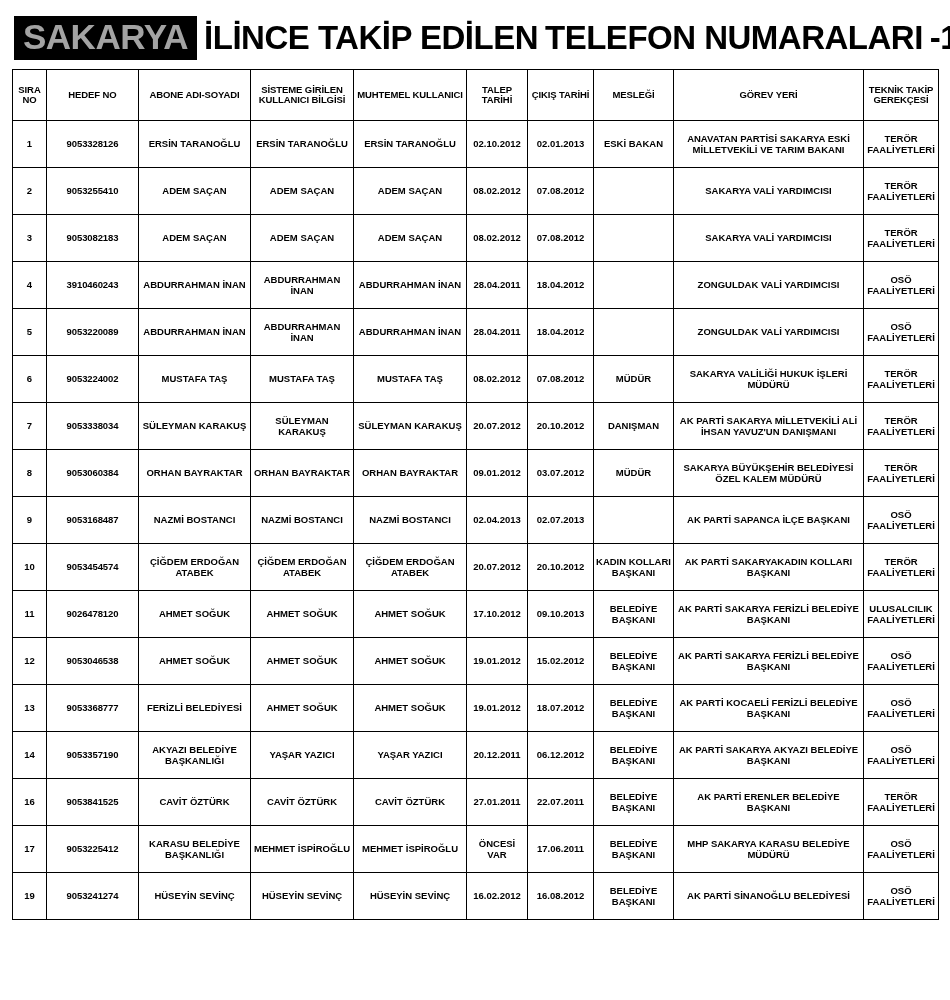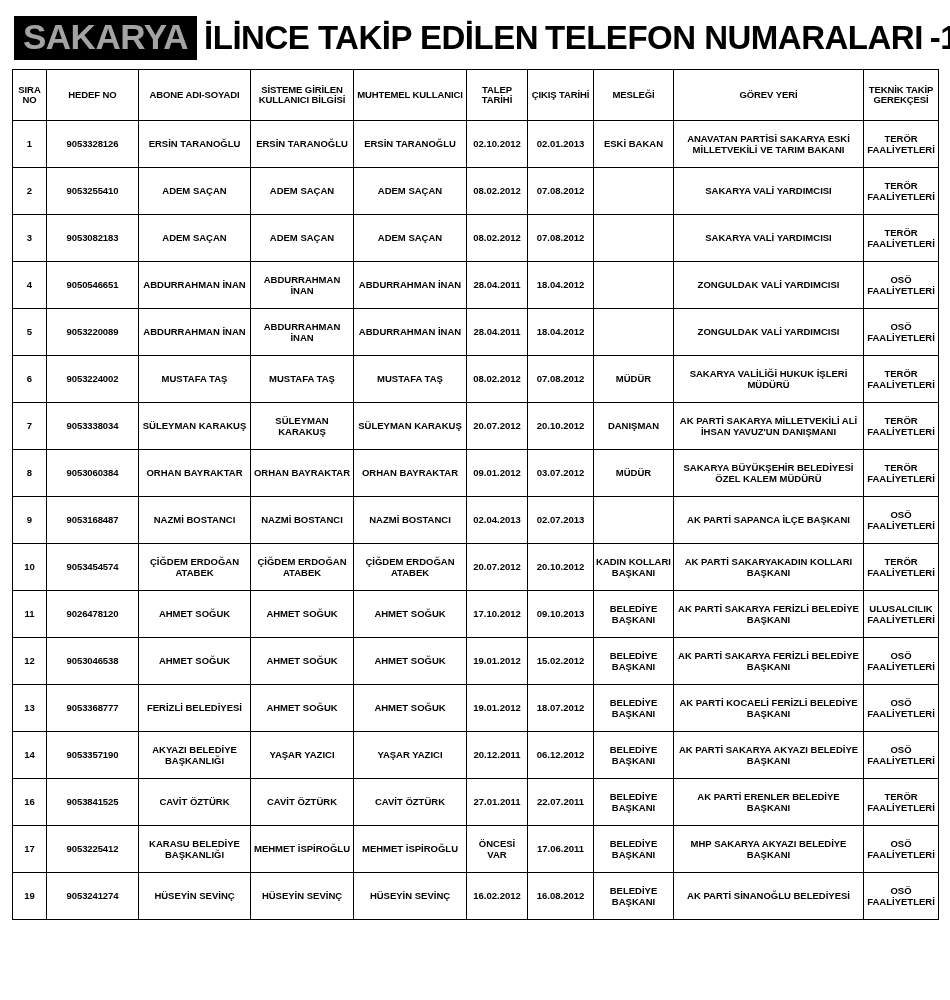--- a/index.html
+++ b/index.html
@@ -180,21 +180,21 @@
           <td>ADEM SAÇAN</td>
           <td>ADEM SAÇAN</td>
           <td class="c-tarih">08.02.2012</td>
           <td class="c-tarih">07.08.2012</td>
           <td></td>
           <td>SAKARYA VALİ YARDIMCISI</td>
           <td>TERÖR FAALİYETLERİ</td>
         </tr>
         <tr>
           <td class="c-no">4</td>
-          <td class="c-hedef">9050546651</td>
+          <td class="c-hedef">3910460243</td>
           <td>ABDURRAHMAN İNAN</td>
           <td>ABDURRAHMAN İNAN</td>
           <td>ABDURRAHMAN İNAN</td>
           <td class="c-tarih">28.04.2011</td>
           <td class="c-tarih">18.04.2012</td>
           <td></td>
           <td>ZONGULDAK VALİ YARDIMCISI</td>
           <td>OSÖ FAALİYETLERİ</td>
         </tr>
         <tr>
@@ -331,21 +331,21 @@
         </tr>
         <tr>
           <td class="c-no">17</td>
           <td class="c-hedef">9053225412</td>
           <td>KARASU BELEDİYE BAŞKANLIĞI</td>
           <td>MEHMET İSPİROĞLU</td>
           <td>MEHMET İSPİROĞLU</td>
           <td class="c-tarih">ÖNCESİ VAR</td>
           <td class="c-tarih">17.06.2011</td>
           <td>BELEDİYE BAŞKANI</td>
-          <td>MHP SAKARYA AKYAZI BELEDİYE BAŞKANI</td>
+          <td>MHP SAKARYA KARASU BELEDİYE MÜDÜRÜ</td>
           <td>OSÖ FAALİYETLERİ</td>
         </tr>
         <tr>
           <td class="c-no">19</td>
           <td class="c-hedef">9053241274</td>
           <td>HÜSEYİN SEVİNÇ</td>
           <td>HÜSEYİN SEVİNÇ</td>
           <td>HÜSEYİN SEVİNÇ</td>
           <td class="c-tarih">16.02.2012</td>
           <td class="c-tarih">16.08.2012</td>

